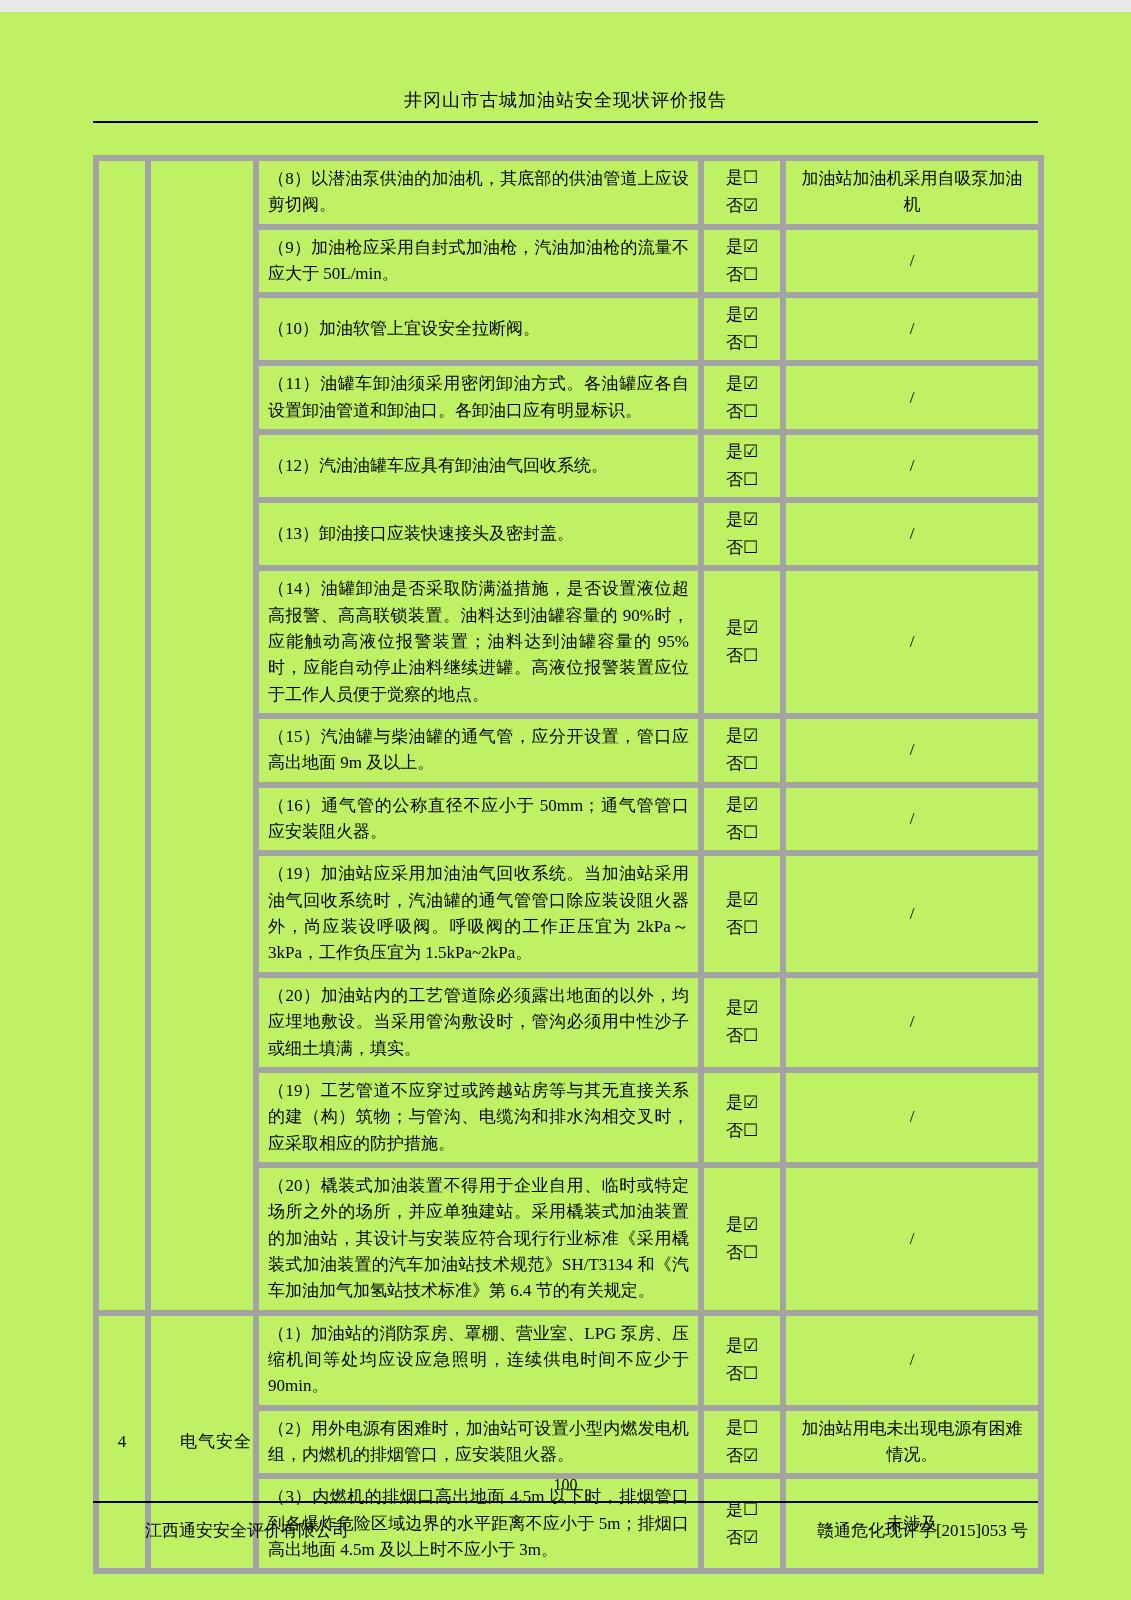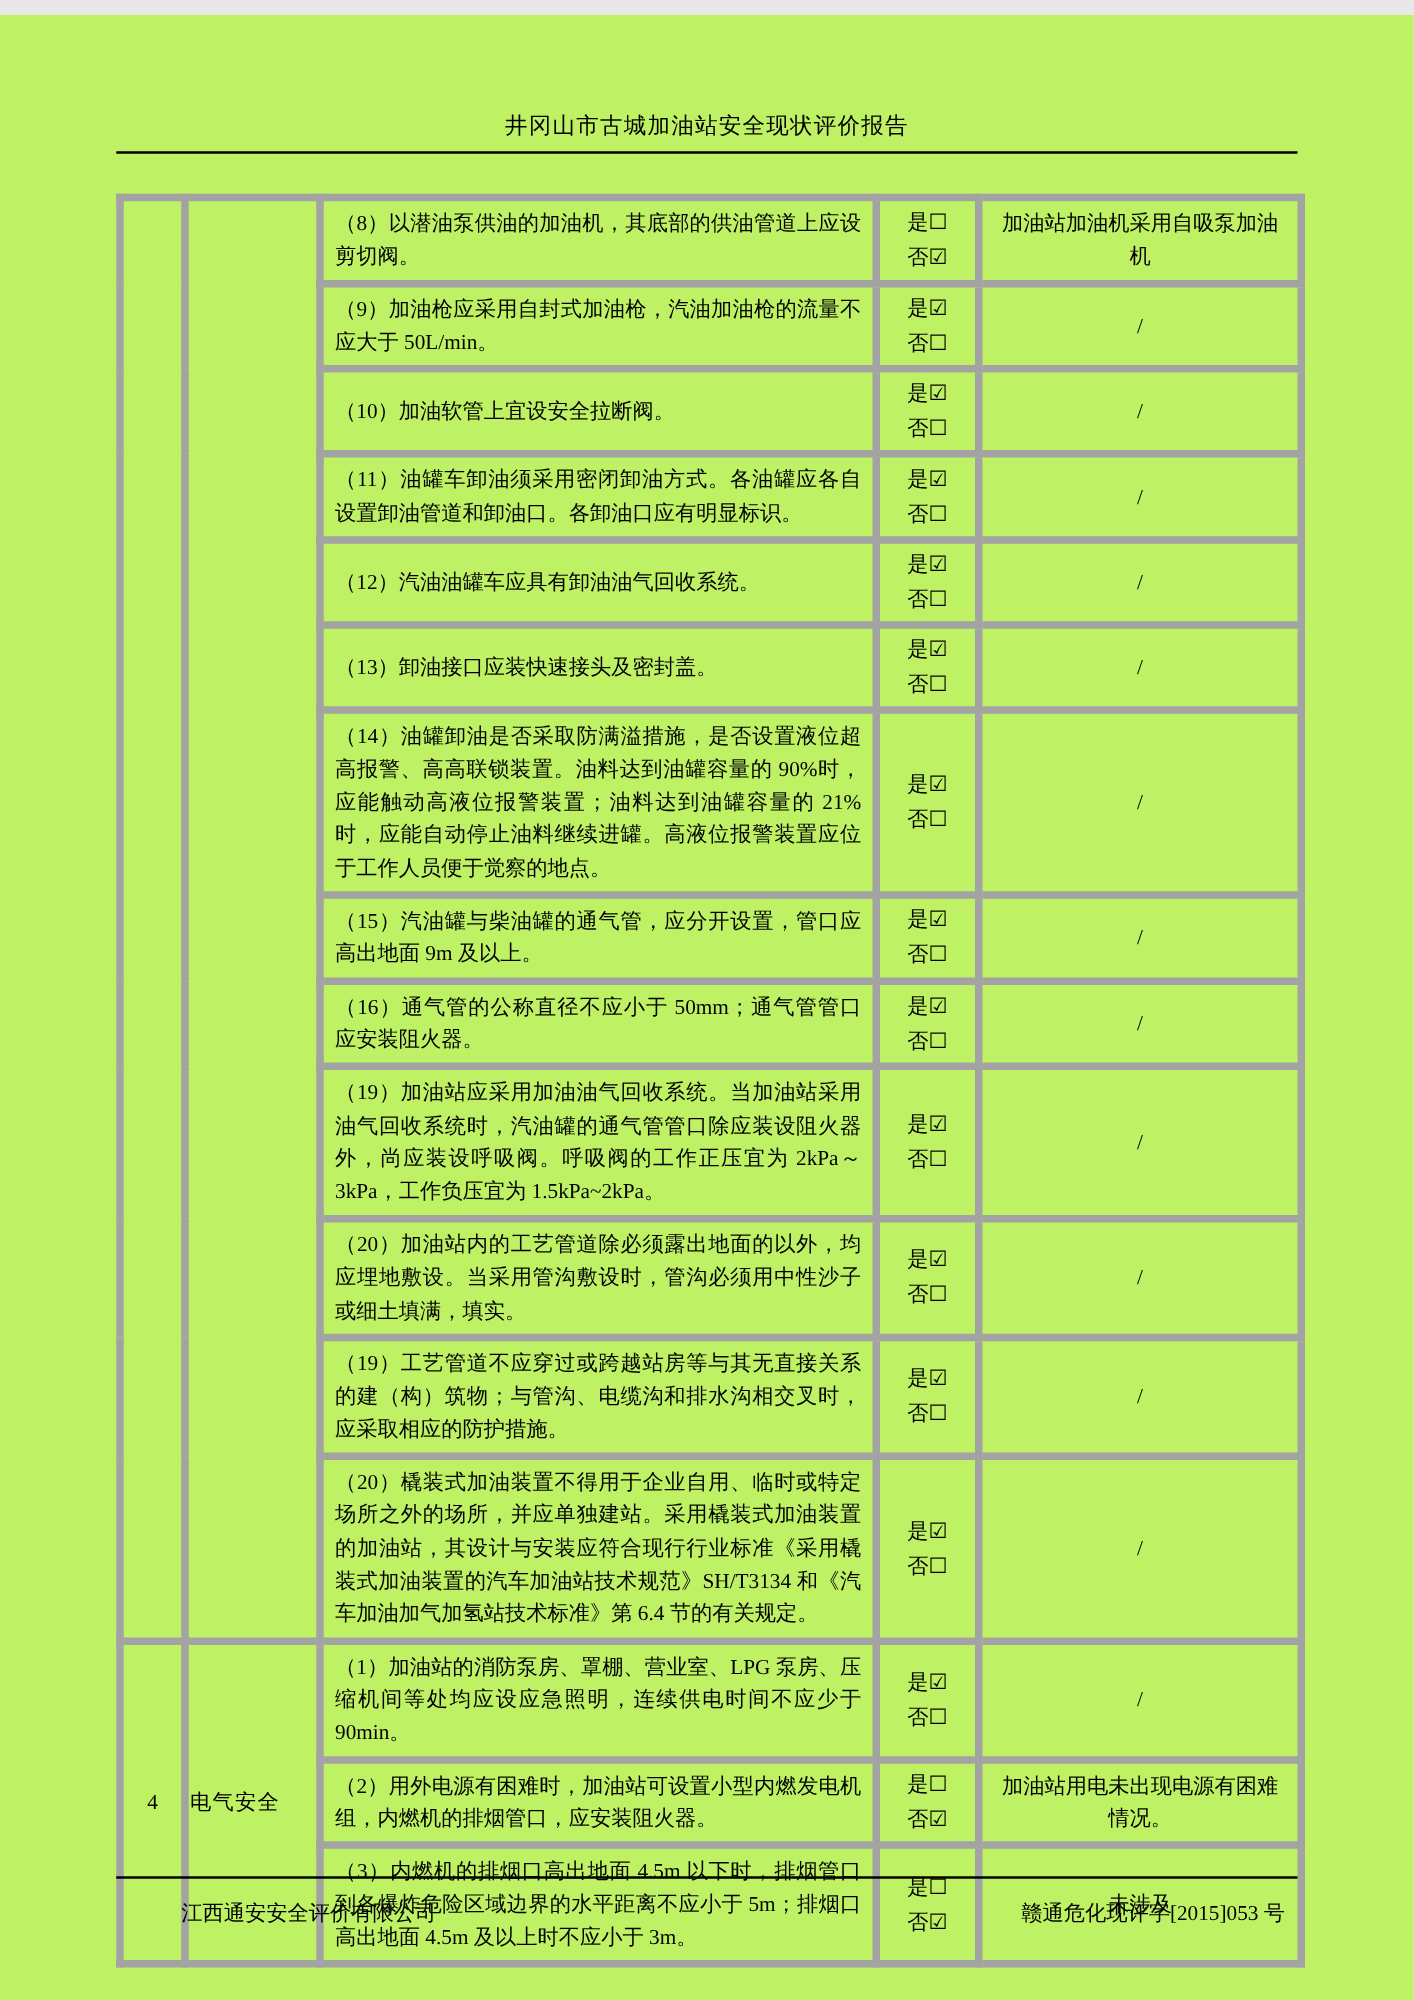--- a/index.html
+++ b/index.html
@@ -13,21 +13,21 @@
   .doc-header {
     text-align:center; font-size:18px; letter-spacing:1px;
     padding-bottom:9px; border-bottom:2px solid #000;
   }
   table.checklist {
     border-collapse:collapse; table-layout:fixed; width:945px;
     margin-top:32px; font-size:17px;
   }
   table.checklist td { border:6px solid #a3a3a3; vertical-align:middle; }
   .c-idx { text-align:center; }
-  .c-cat { text-align:left; letter-spacing:1px; }
+  .c-cat { text-align:right; letter-spacing:1px; }
   .c-text { padding:5px 9px; text-align:justify; line-height:1.55; }
   .c-check { text-align:center; line-height:1.65; padding:3px 0; }
   .c-check .chk { white-space:nowrap; }
   .c-rem { text-align:center; padding:4px 10px; line-height:1.55; }
   .page-num {
     position:absolute; left:93px; width:945px; bottom:118px;
     text-align:center; font-size:16px;
   }
   .doc-footer {
     position:absolute; left:93px; width:945px; bottom:70px;
@@ -98,21 +98,21 @@
         </tr>
         <tr>
           <td class="c-text">（13）卸油接口应装快速接头及密封盖。</td>
           <td class="c-check">
             <div class="chk">是☑</div>
             <div class="chk">否☐</div>
           </td>
           <td class="c-rem">/</td>
         </tr>
         <tr>
-          <td class="c-text">（14）油罐卸油是否采取防满溢措施，是否设置液位超高报警、高高联锁装置。油料达到油罐容量的 90%时，应能触动高液位报警装置；油料达到油罐容量的 21%时，应能自动停止油料继续进罐。高液位报警装置应位于工作人员便于觉察的地点。</td>
+          <td class="c-text">（14）油罐卸油是否采取防满溢措施，是否设置液位超高报警、高高联锁装置。油料达到油罐容量的 90%时，应能触动高液位报警装置；油料达到油罐容量的 95%时，应能自动停止油料继续进罐。高液位报警装置应位于工作人员便于觉察的地点。</td>
           <td class="c-check">
             <div class="chk">是☑</div>
             <div class="chk">否☐</div>
           </td>
           <td class="c-rem">/</td>
         </tr>
         <tr>
           <td class="c-text">（15）汽油罐与柴油罐的通气管，应分开设置，管口应高出地面 9m 及以上。</td>
           <td class="c-check">
             <div class="chk">是☑</div>
@@ -183,18 +183,19 @@
           <td class="c-check">
             <div class="chk">是☐</div>
             <div class="chk">否☑</div>
           </td>
           <td class="c-rem">未涉及</td>
         </tr>
       </tbody>
     </table>
   </div>
 
+  <div class="page-num">100</div>
 
   <div class="doc-footer">
     <span class="f-left">江西通安安全评价有限公司</span>
     <span class="f-right">赣通危化现评字[2015]053 号</span>
   </div>
 </div>
 
 </body></html>

